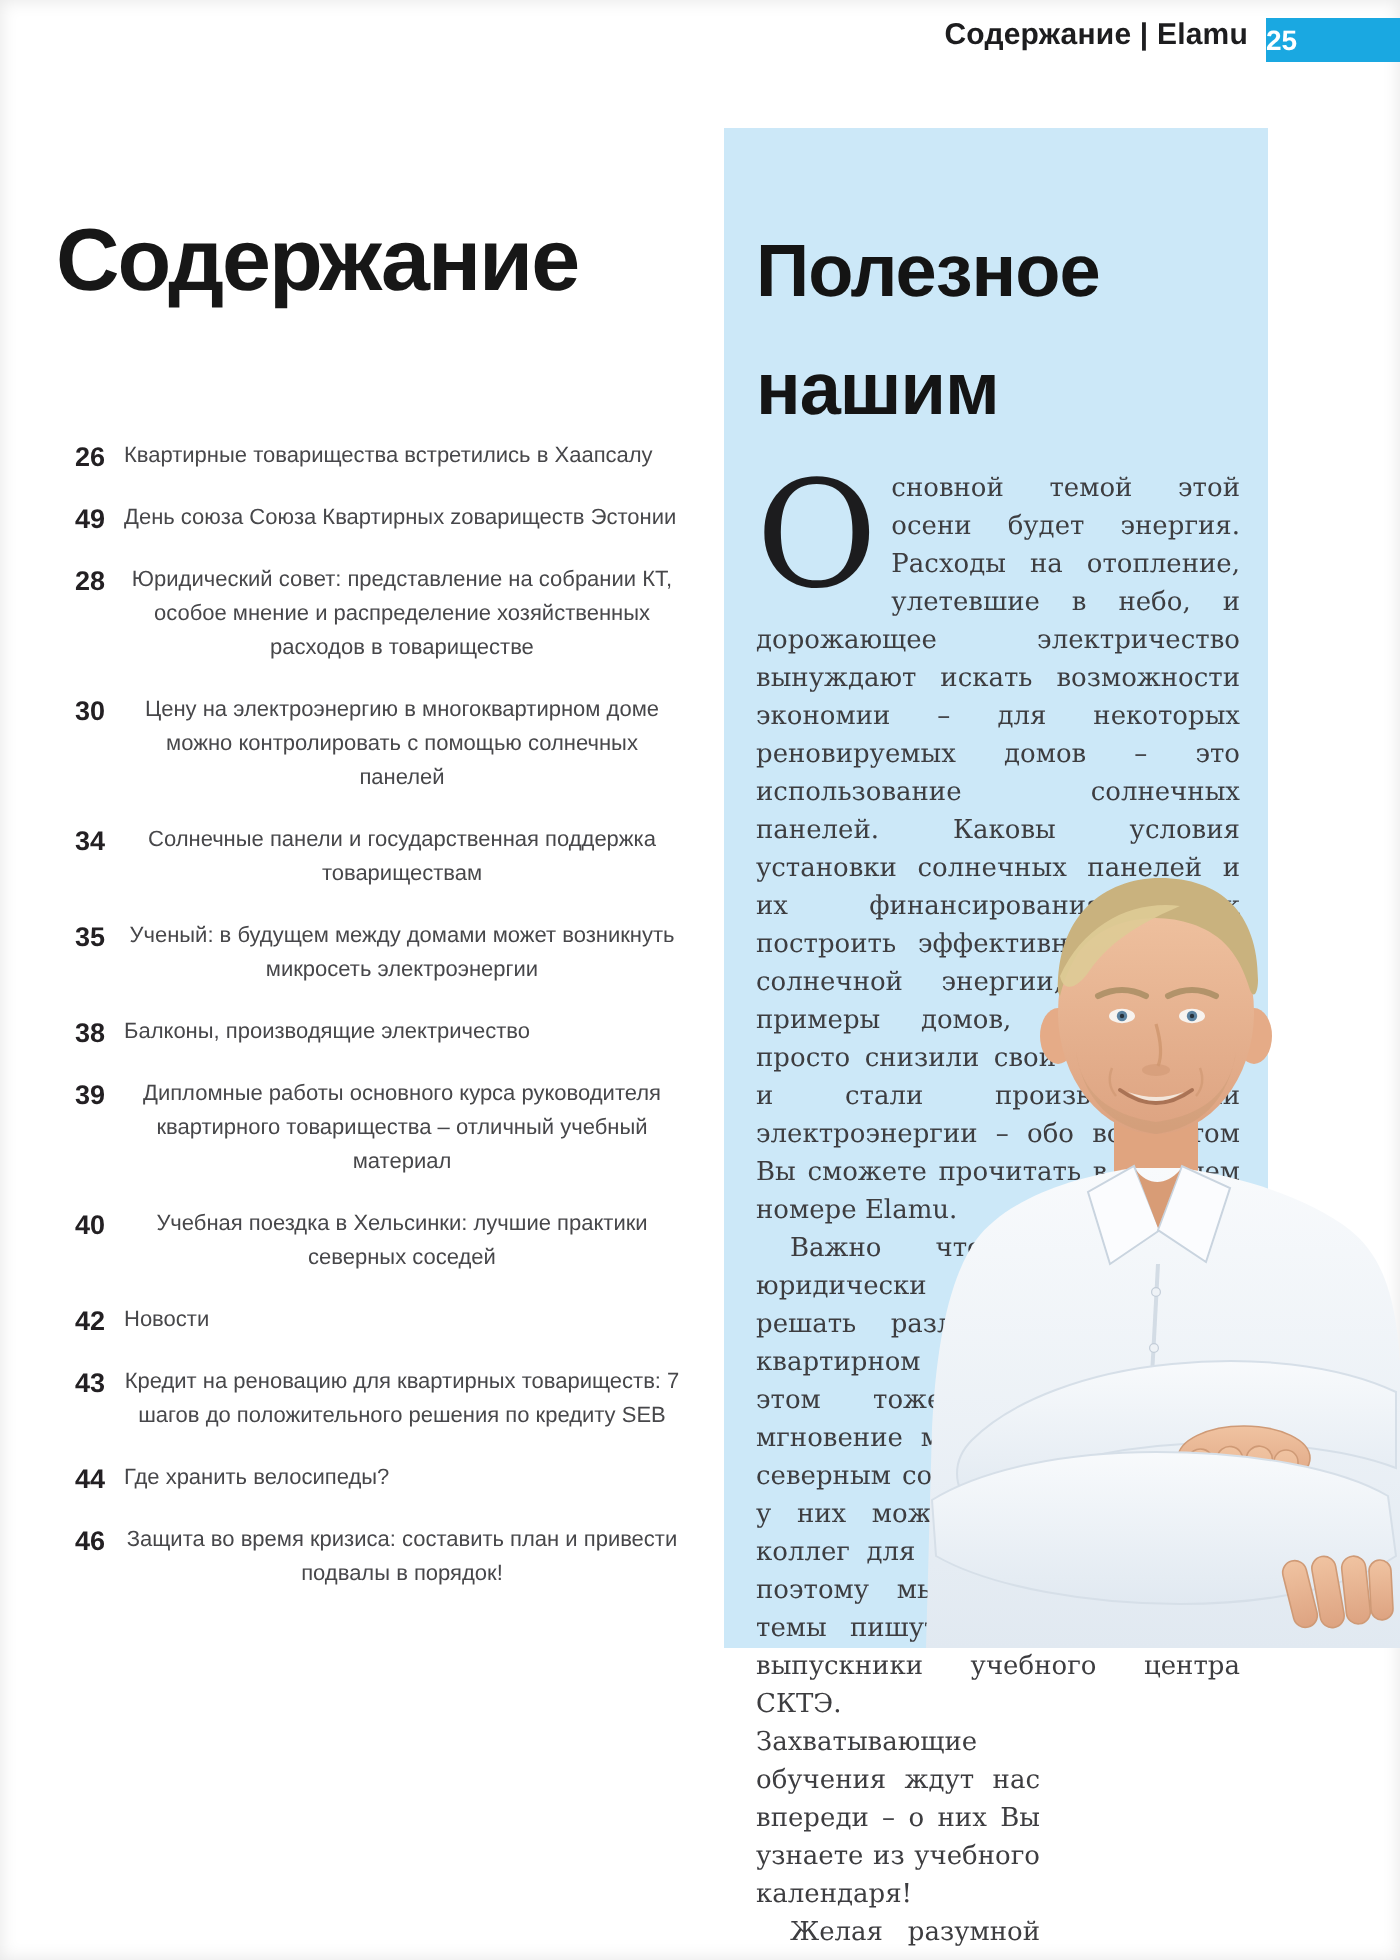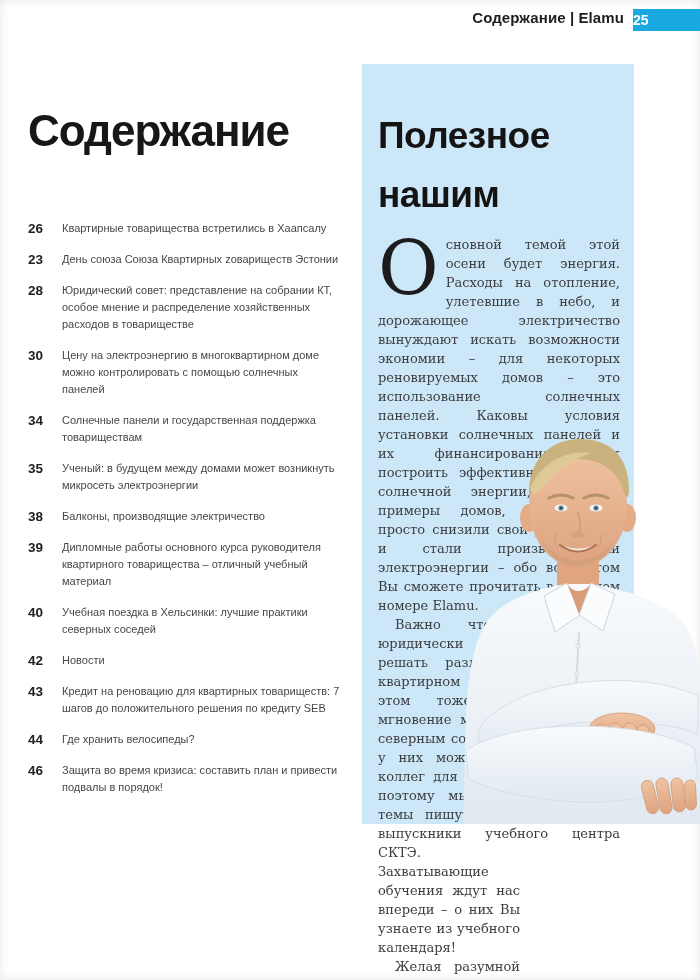--- a/index.html
+++ b/index.html
@@ -12,21 +12,21 @@
   
   .header { position:absolute; top:9px; right:0; display:flex; align-items:flex-start; }
   .breadcrumb { font-size:15px; font-weight:bold; color:#1d1d1f; margin-right:9px; letter-spacing:.1px; }
   .page-badge {
     width:67px; height:22px; background:#1aa8e1; color:#fff;
     font-size:14px; font-weight:bold; line-height:22px; 
   }
   
   .toc { position:absolute; left:28px; top:96px; width:312px; }
   .toc-title { font-size:44px; line-height:70px; font-weight:bold; color:#171717; letter-spacing:-1px; }
-  .toc-list { margin-top:54px; }
+  .toc-list { margin-top:54px;text-align:center; }
   .toc-item { display:flex; margin-bottom:14px; }
   .toc-item .num {
     flex:0 0 34px; font-size:13.5px; font-weight:bold; color:#232023; line-height:17px;
   }
   .toc-item .ttl {
     font-size:11px; color:#47474a; line-height:17px;
   }
   
   .panel {
     position:absolute; left:362px; top:52px; width:272px; height:760px;
@@ -64,21 +64,21 @@
   </div>
 
   <div class="toc">
     <div class="toc-title">Содержание</div>
     <div class="toc-list">
       <div class="toc-item">
         <span class="num">26</span>
         <span class="ttl">Квартирные товарищества встретились в Хаапсалу</span>
       </div>
       <div class="toc-item">
-        <span class="num">23</span>
+        <span class="num">49</span>
         <span class="ttl">День союза Союза Квартирных zовариществ Эстонии</span>
       </div>
       <div class="toc-item">
         <span class="num">28</span>
         <span class="ttl">Юридический совет: представление на собрании КТ, особое мнение и распределение хозяйственных расходов в товариществе</span>
       </div>
       <div class="toc-item">
         <span class="num">30</span>
         <span class="ttl">Цену на электроэнергию в многоквартирном доме можно контролировать с помощью солнечных панелей</span>
       </div>

